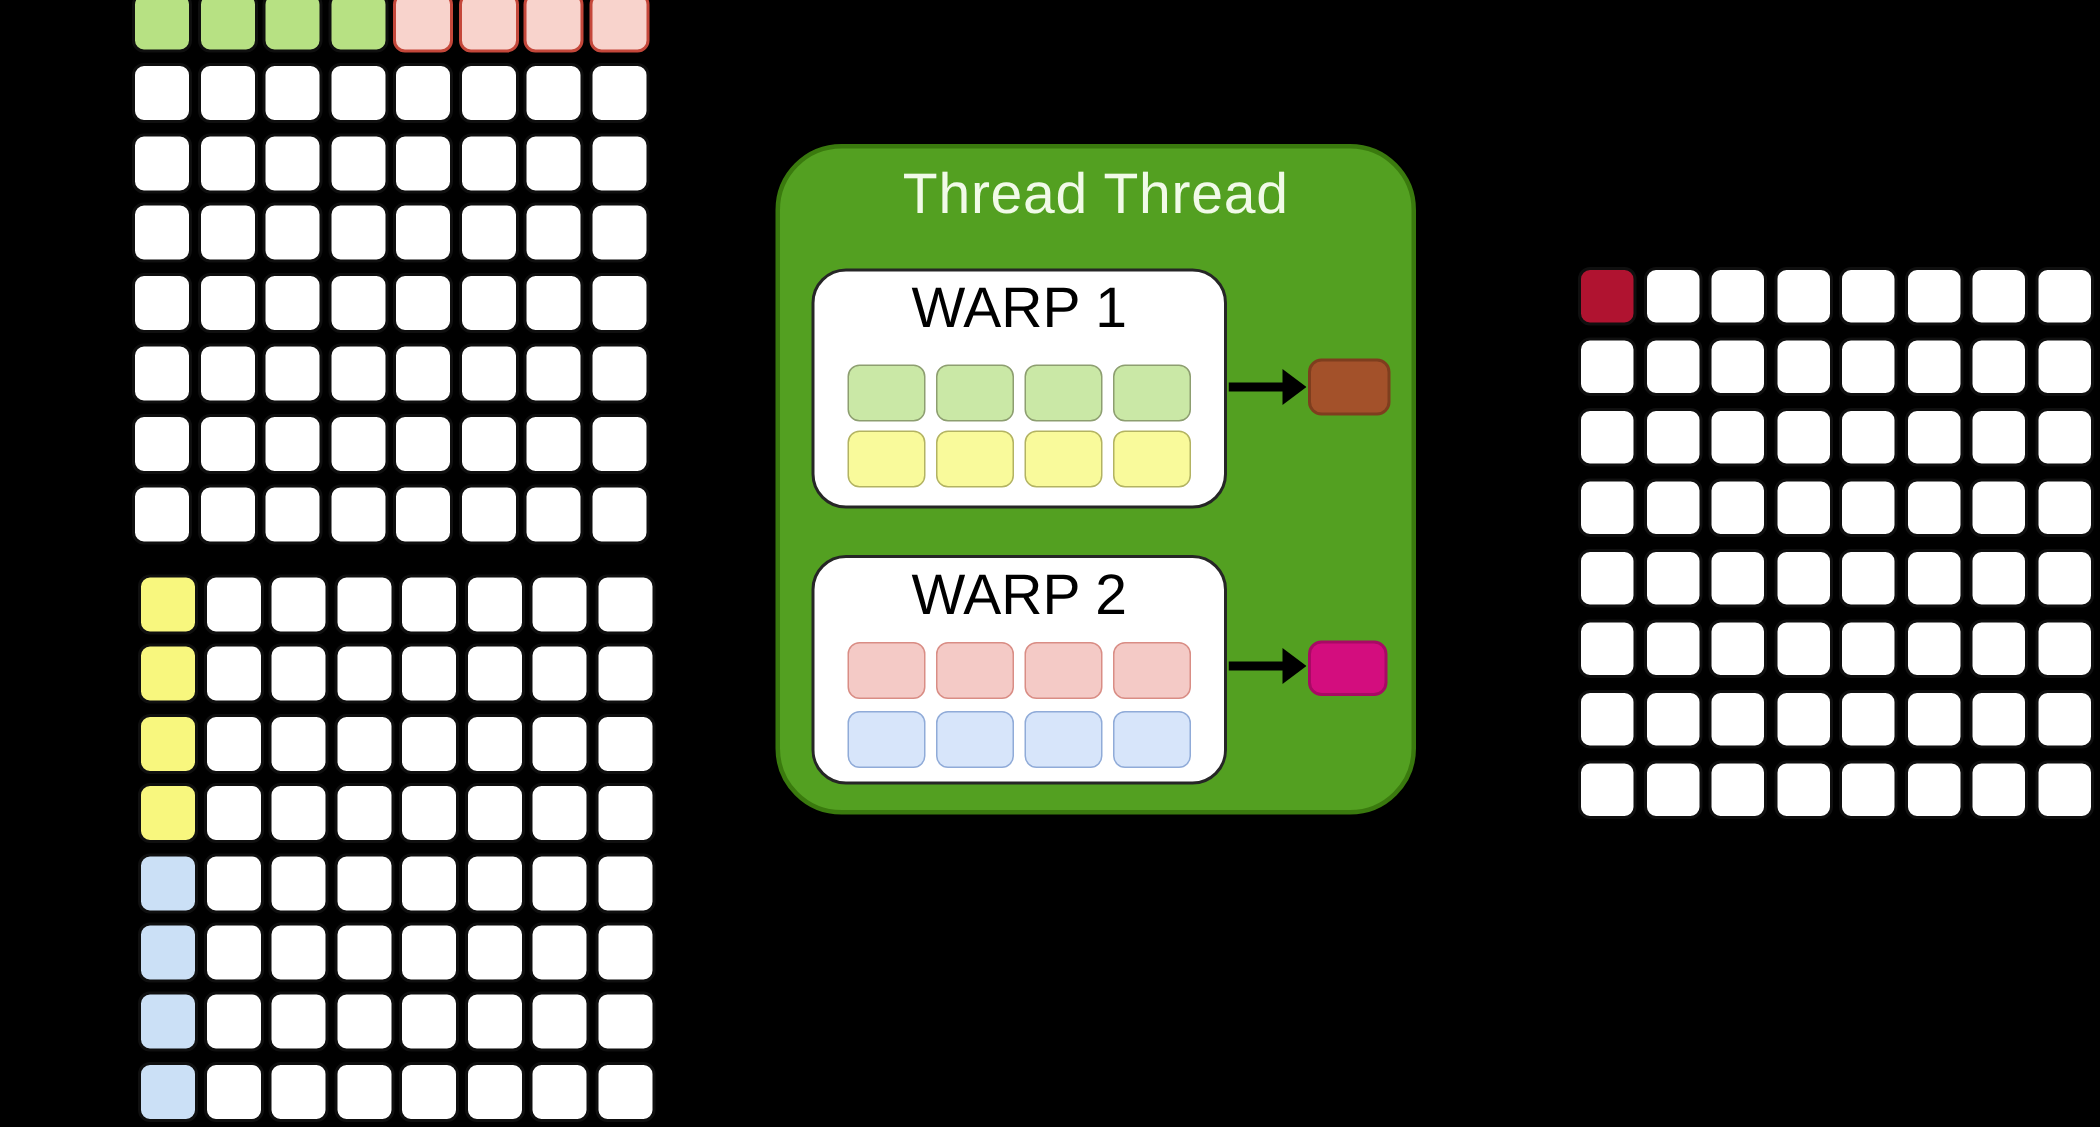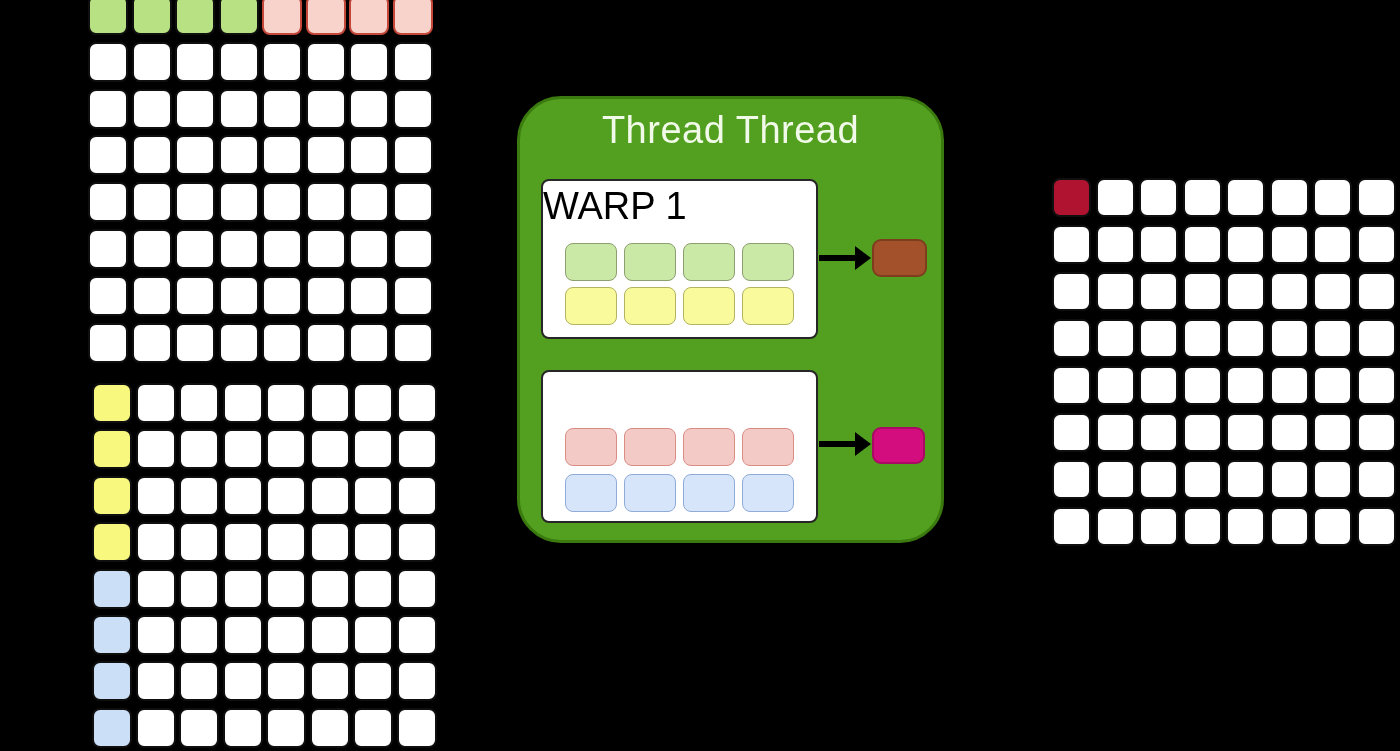--- a/index.html
+++ b/index.html
@@ -31,21 +31,21 @@
   
   .thread-block{
     position:absolute;left:517px;top:96px;width:427px;height:447px;
     border-radius:44px;box-sizing:border-box;border:3px solid;
   }
   .tb-title{
     text-align:center;font-size:38px;margin-top:10px;letter-spacing:0.5px;
   }
   .warp-box{
     position:absolute;background:#fff;border:2px solid #262626;
-    border-radius:8px;box-sizing:border-box;
+    border-radius:23px;box-sizing:border-box;text-align:center;
   }
   #warp1{left:541px;top:179px;width:277px;height:160px;}
   #warp2{left:541px;top:370px;width:277px;height:153px;}
   .warp-title{font-size:38px;color:#000;margin-top:5px;line-height:1.1;}
   .chip-row{position:absolute;left:0;right:0;display:flex;justify-content:center;gap:7px;}
   #warp1 .row-0{top:62px;}
   #warp1 .row-1{top:106px;}
   #warp2 .row-0{top:56px;}
   #warp2 .row-1{top:102px;}
   .chip{width:52px;height:38px;border-radius:8px;border:1.5px solid;box-sizing:border-box;}
@@ -277,20 +277,21 @@
       </div>
     <div class="chip-row row-1">
         <div class="chip" style="background: rgb(249, 250, 155); border-color: rgb(179, 179, 98);"></div>
         <div class="chip" style="background: rgb(249, 250, 155); border-color: rgb(179, 179, 98);"></div>
         <div class="chip" style="background: rgb(249, 250, 155); border-color: rgb(179, 179, 98);"></div>
         <div class="chip" style="background: rgb(249, 250, 155); border-color: rgb(179, 179, 98);"></div>
       </div>
   </div>
 
   <div id="warp2" class="warp-box" style="background: rgb(255, 255, 255); border-color: rgb(38, 38, 38);">
+    <div class="warp-title" style="color: rgb(0, 0, 0);">WARP 2</div>
     <div class="chip-row row-0">
         <div class="chip" style="background: rgb(244, 202, 198); border-color: rgb(217, 141, 133);"></div>
         <div class="chip" style="background: rgb(244, 202, 198); border-color: rgb(217, 141, 133);"></div>
         <div class="chip" style="background: rgb(244, 202, 198); border-color: rgb(217, 141, 133);"></div>
         <div class="chip" style="background: rgb(244, 202, 198); border-color: rgb(217, 141, 133);"></div>
       </div>
     <div class="chip-row row-1">
         <div class="chip" style="background: rgb(215, 229, 250); border-color: rgb(144, 171, 216);"></div>
         <div class="chip" style="background: rgb(215, 229, 250); border-color: rgb(144, 171, 216);"></div>
         <div class="chip" style="background: rgb(215, 229, 250); border-color: rgb(144, 171, 216);"></div>

